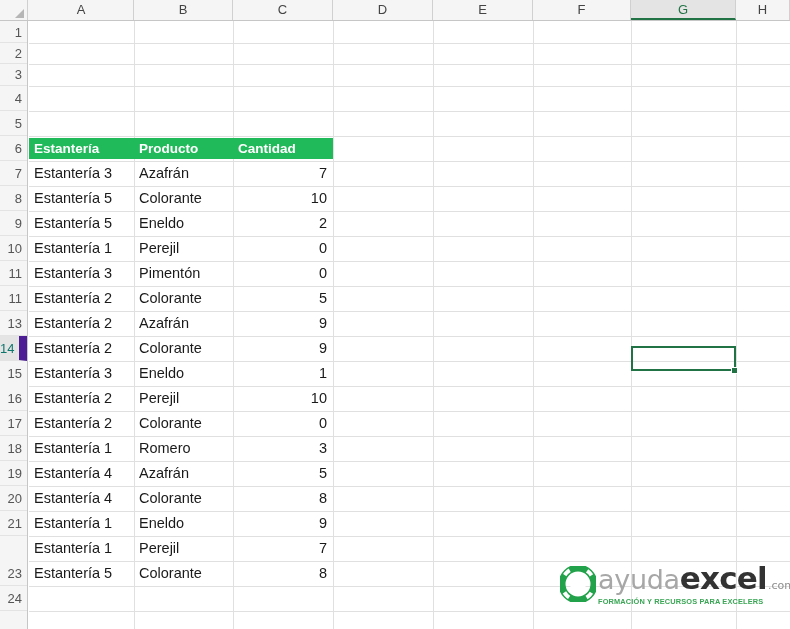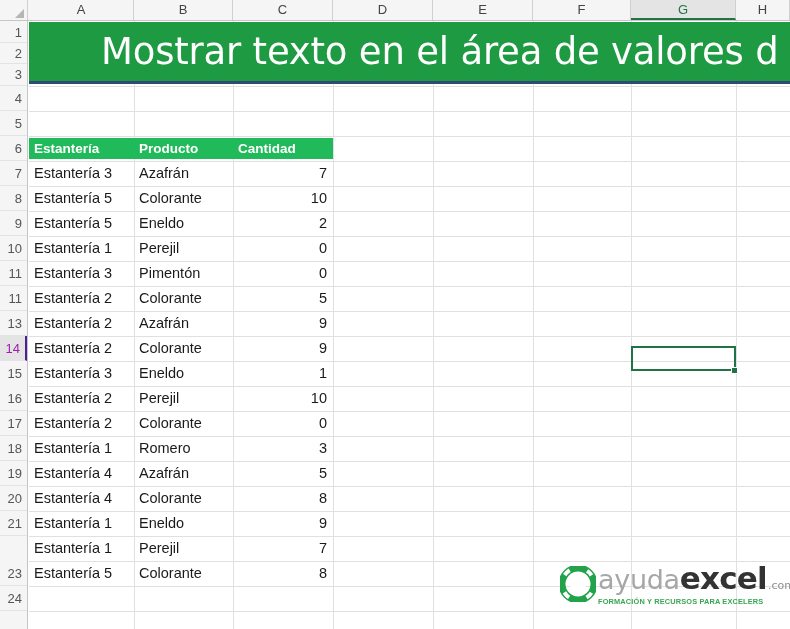--- a/index.html
+++ b/index.html
@@ -83,22 +83,22 @@
     padding-right: 5px;
     font-size: 13px;
     color: #555555;
     background: #f5f5f5;
     border-bottom: 1px solid #e3e3e3;
     box-sizing: border-box;
     user-select: none;
   }
   .row-head.sel {
     background: #e4e4e4;
-    color: #a21caf;
-    border-right: 2px solid #4c1d95;
+    color: #0f766e;
+    border-right: 8px solid #4c1d95;
   }
 
   
   .vline {
     position: absolute;
     top: 21px;
     width: 1px;
     background: #e0e0e0;
   }
   .hline {
@@ -273,23 +273,20 @@
       <div class="hline" style="top: 436px; width: 761px;"></div>
       <div class="hline" style="top: 461px; width: 761px;"></div>
       <div class="hline" style="top: 486px; width: 761px;"></div>
       <div class="hline" style="top: 511px; width: 761px;"></div>
       <div class="hline" style="top: 536px; width: 761px;"></div>
       <div class="hline" style="top: 561px; width: 761px;"></div>
       <div class="hline" style="top: 586px; width: 761px;"></div>
       <div class="hline" style="top: 611px; width: 761px;"></div>
     </div>
 
-  <div id="title-banner">
-    <span id="title-text">Mostrar texto en el área de valores d</span>
-  </div>
 
   <div id="tbl-head">
       <div class="tbl-head-cell" style="left: 29px; width: 105px; top: 138px;">Estantería</div>
       <div class="tbl-head-cell" style="left: 134px; width: 99px; top: 138px;">Producto</div>
       <div class="tbl-head-cell" style="left: 233px; width: 100px; top: 138px;">Cantidad</div>
     </div>
 
   <div id="data-cells">
       <div class="cell txt" style="left: 29px; width: 105px; top: 161px; height: 25px; line-height: 25px;">Estantería 3</div>
       <div class="cell txt" style="left: 134px; width: 99px; top: 161px; height: 25px; line-height: 25px;">Azafrán</div>

